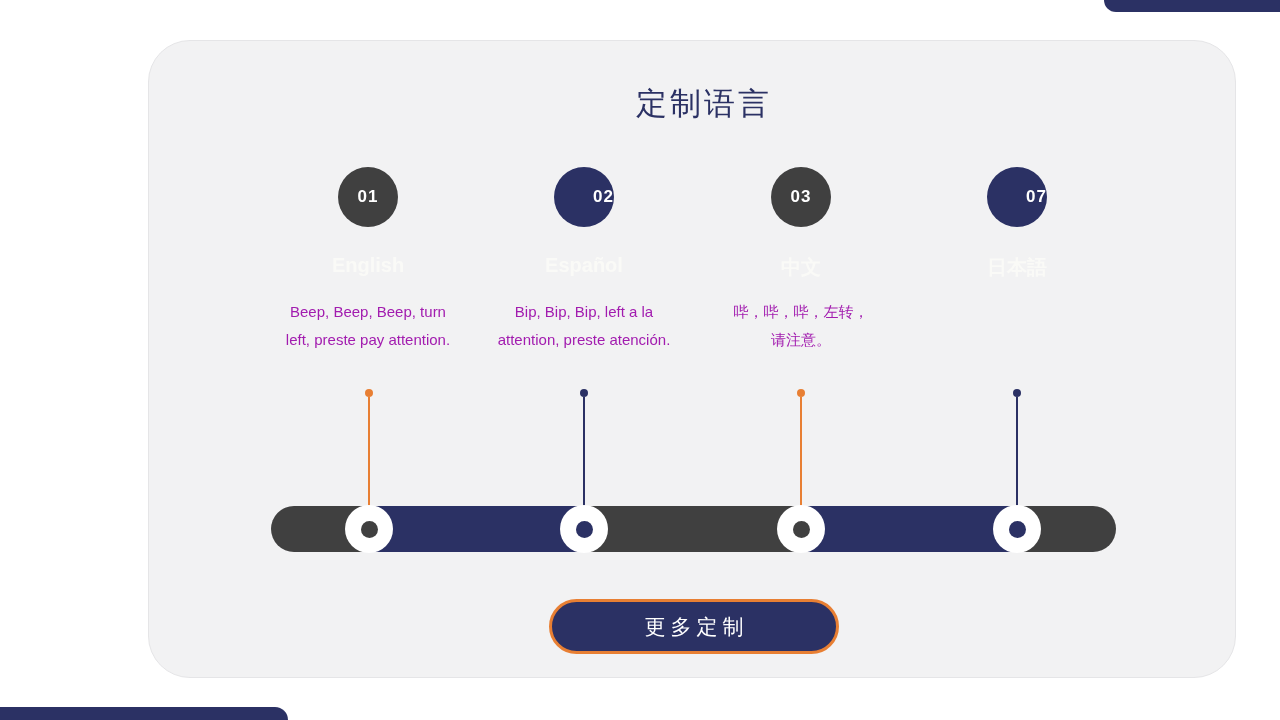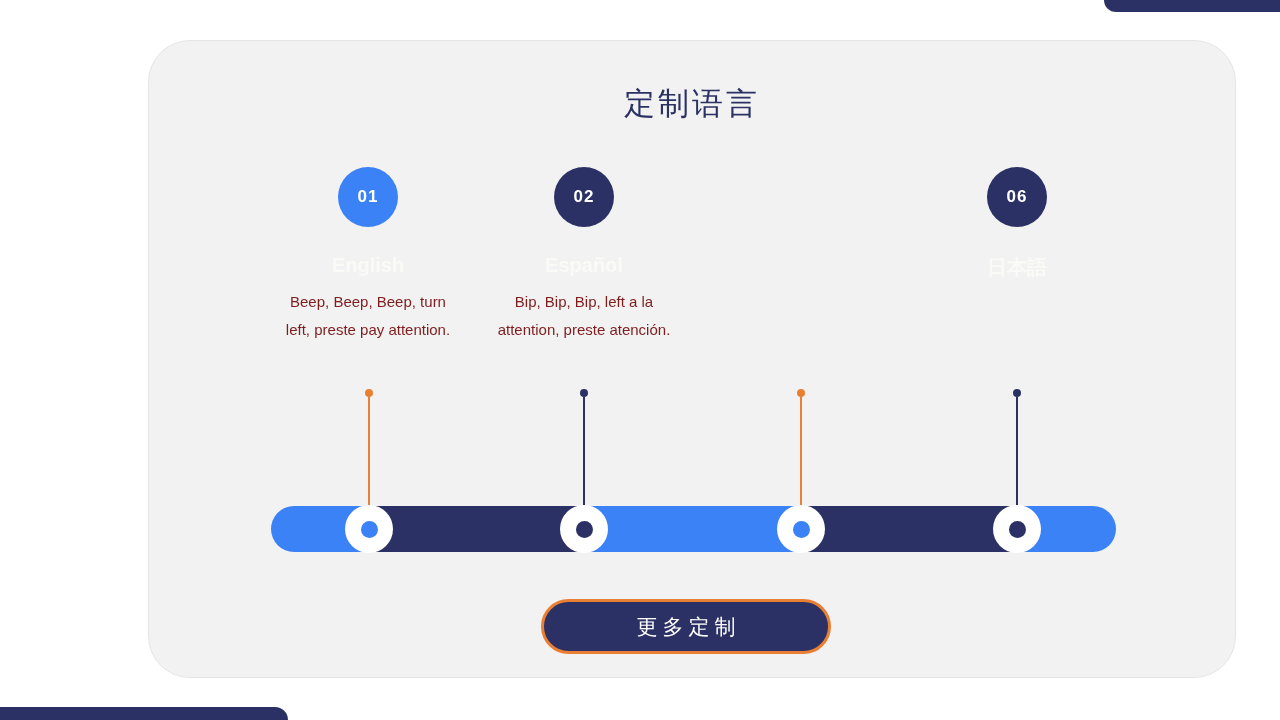--- a/index.html
+++ b/index.html
@@ -28,21 +28,21 @@
     position: absolute;
     left: 148px; top: 40px;
     width: 1088px; height: 638px;
     background: #f2f2f3;
     border: 1px solid #e5e5e7;
     border-radius: 42px;
     box-sizing: border-box;
   }
   .title {
     position: absolute;
-    left: 0; top: 42px;
+    left: 12px; top: 42px;
     width: 100%;
     margin: 0;
     text-align: center;
     font-size: 31px;
     font-weight: 500;
     letter-spacing: 3px;
     color: #2b3164;
   }
   .col {
     position: absolute;
@@ -59,34 +59,34 @@
     margin: 0 auto;
     border-radius: 50%;
     display: flex;
     align-items: center;
     justify-content: center;
     color: #ffffff;
     font-size: 17px;
     font-weight: 700;
     letter-spacing: 1px;
   }
-  .bg-orange { background: #3b82f6; }
-  .bg-navy   { background: #2b3164; }
+  .bg-orange { background: #404040; }
+  .bg-navy   { background: #2b3164; justify-content: flex-end; }
   .lang-name {
     margin-top: 27px;
     height: 28px;
     font-size: 20px;
     font-weight: 700;
     color: #fafaf7;
   }
   .desc {
-    margin-top: 6px;
+    margin-top: 16px;
     font-size: 15px;
     line-height: 27.5px;
-    color: #7f1d1d;
+    color: #a21caf;
   }
   .connector {
     position: absolute;
     top: 348px;
     width: 8px;
     height: 140px;
     display: flex;
     flex-direction: column;
     align-items: center;
   }
@@ -127,21 +127,21 @@
   .node .core {
     width: 17px; height: 17px;
     border-radius: 50%;
   }
   .node-1 { left: 196px; }
   .node-2 { left: 411px; }
   .node-3 { left: 628px; }
   .node-4 { left: 844px; }
   .cta {
     position: absolute;
-    left: 392px; top: 558px;
+    left: 400px; top: 558px;
     width: 290px; height: 55px;
     background: #2b3164;
     border: 3px solid #e87f33;
     border-radius: 28px;
     box-sizing: border-box;
     display: flex;
     align-items: center;
     justify-content: center;
     cursor: pointer;
     padding: 0;
@@ -178,24 +178,34 @@
     <div class="num-circle bg-navy">
       <span>02</span>
     </div>
     <div class="lang-name">Español</div>
     <div class="desc">
       <span>Bip, Bip, Bip, left a la</span><br>
       <span>attention, preste atención.</span>
     </div>
   </div>
 
+  <div class="col col-3">
+    <div class="num-circle bg-orange">
+      <span>03</span>
+    </div>
+    <div class="lang-name">中文</div>
+    <div class="desc">
+      <span>哔，哔，哔，左转，</span><br>
+      <span>请注意。</span>
+    </div>
+  </div>
 
   <div class="col col-4">
     <div class="num-circle bg-navy">
-      <span>06</span>
+      <span>07</span>
     </div>
     <div class="lang-name">日本語</div>
   </div>
 
   <div class="connector c-orange conn-1">
     <div class="dot"></div>
     <div class="line"></div>
   </div>
   <div class="connector c-navy conn-2">
     <div class="dot"></div>

